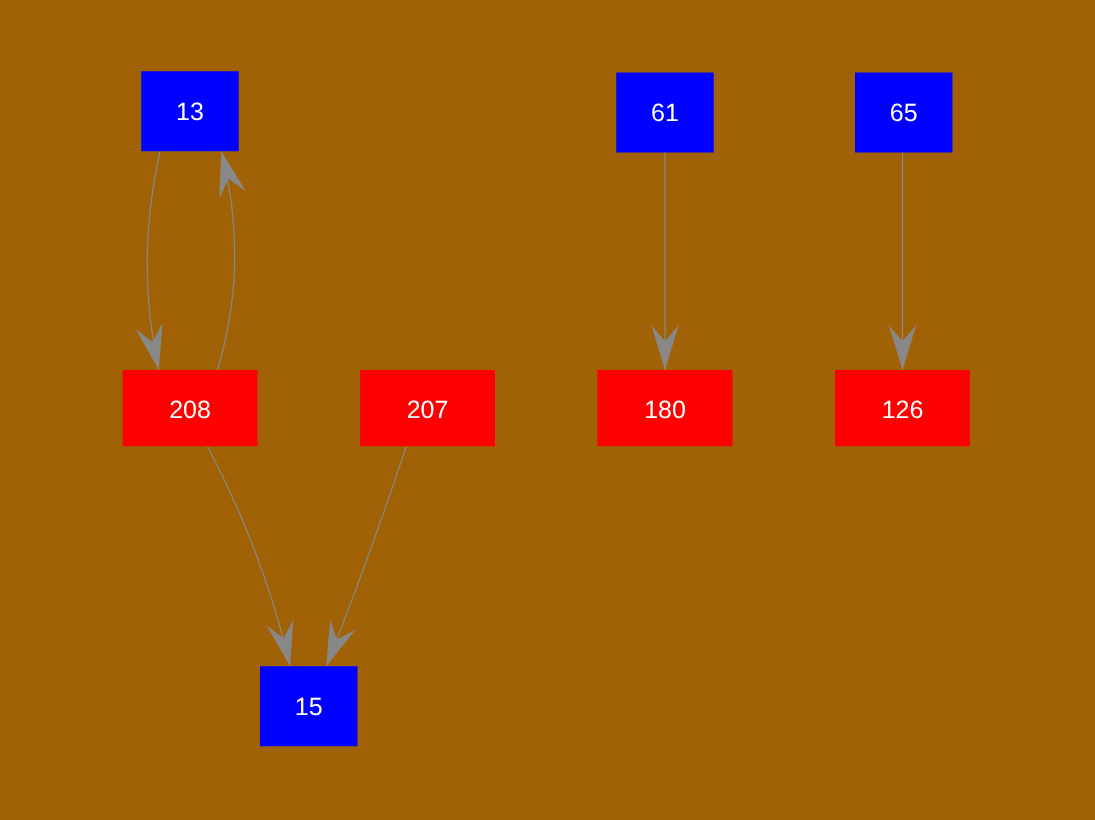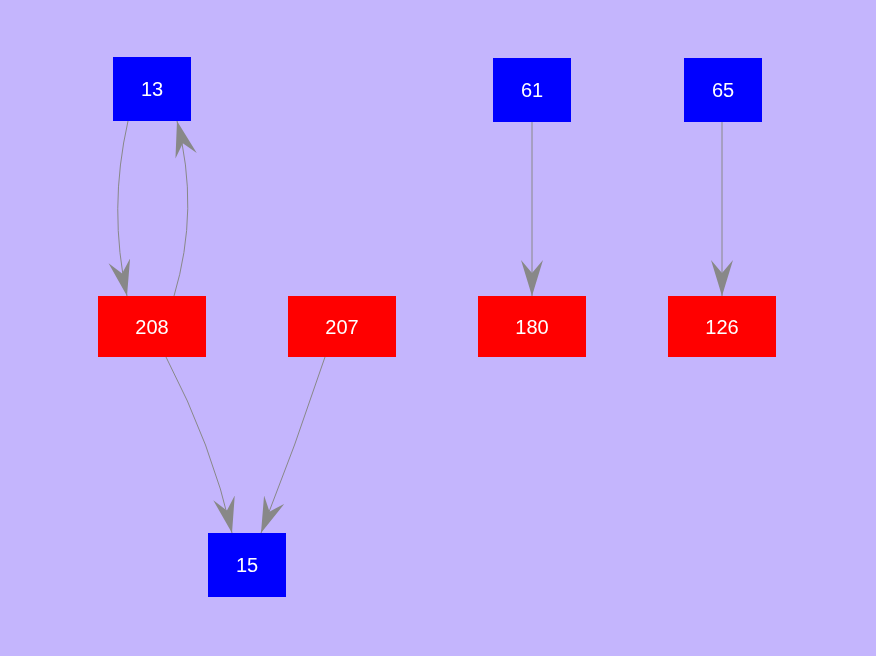--- a/index.html
+++ b/index.html
@@ -3,21 +3,21 @@
 <meta charset="utf-8">
 <style>
   html, body {
     margin: 0;
     padding: 0;
     background: #ffffff;
   }
   .canvas-wrap {
     width: 876px;
     height: 656px;
-    background: #c4b5fd;
+    background: #a16207;
     position: relative;
     overflow: hidden;
   }
   svg text {
     font-family: "Liberation Sans", sans-serif;
     font-size: 20px;
     text-anchor: middle;
   }
   svg path.edge {
     fill: none;

